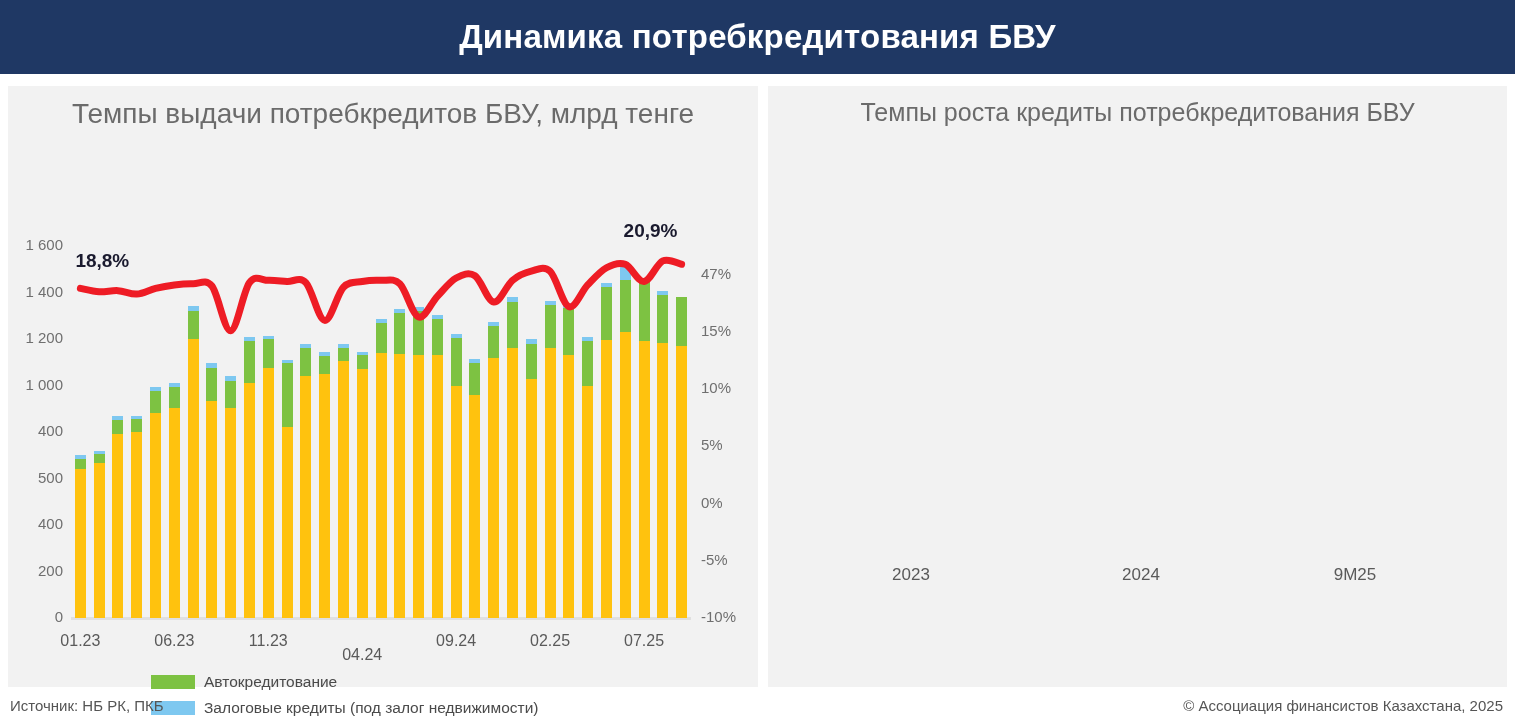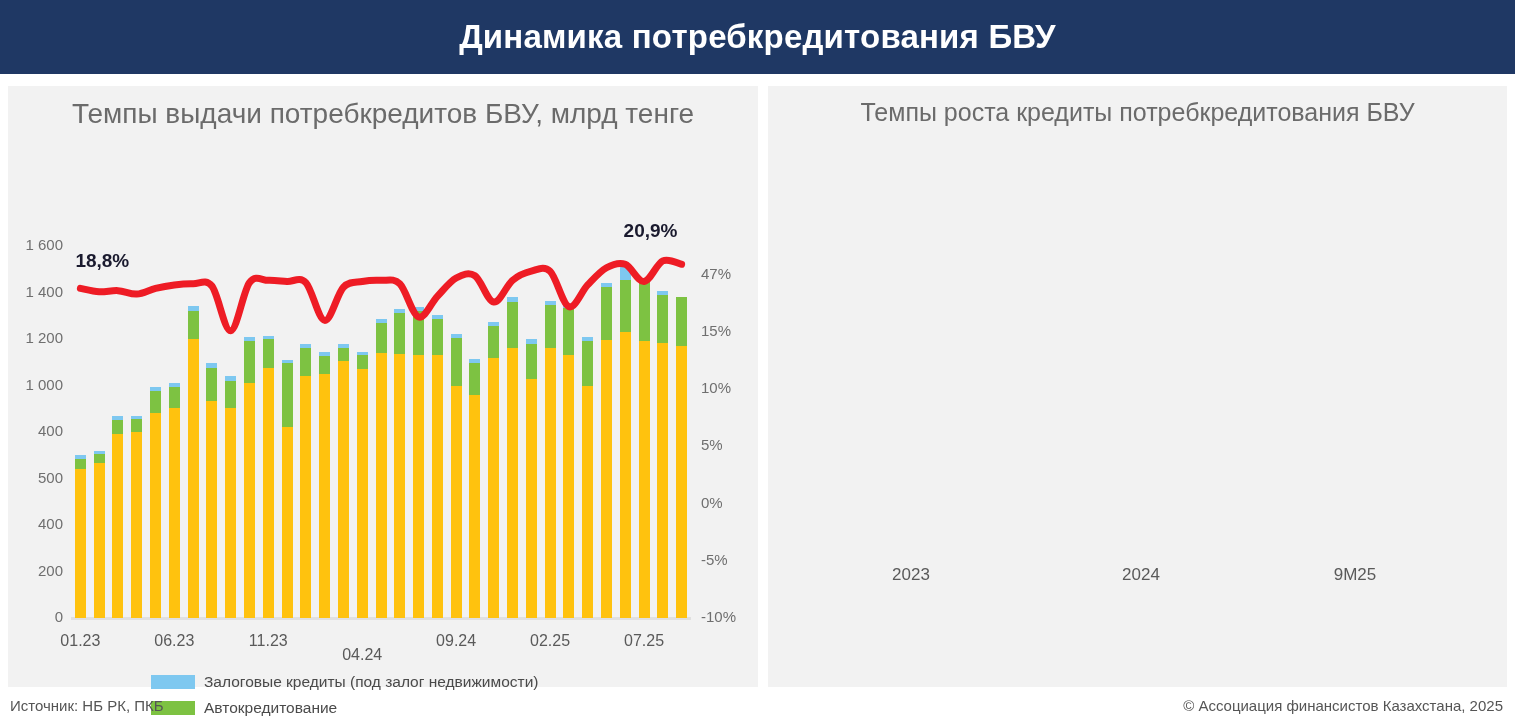--- a/index.html
+++ b/index.html
@@ -300,26 +300,26 @@
         <svg class="line-svg" width="620" height="372">
           <path d="M 9.393939393939394 42.35076923076923 C 12.525252525252526 42.92307692307693, 21.91919191919192 45.40307692307693, 28.181818181818183 45.78461538461539 C 34.44444444444444 46.166153846153854, 40.707070707070706 44.258461538461525, 46.96969696969697 44.639999999999986 C 53.23232323232323 45.02153846153845, 59.4949494949495 48.45538461538461, 65.75757575757576 48.07384615384615 C 72.02020202020202 47.692307692307686, 78.28282828282829 43.87692307692308, 84.54545454545455 42.35076923076923 C 90.8080808080808 40.824615384615385, 97.07070707070707 39.679999999999986, 103.33333333333333 38.91692307692307 C 109.59595959595958 38.15384615384615, 115.85858585858585 37.58153846153849, 122.12121212121212 37.77230769230772 C 128.3838383838384 37.96307692307695, 134.64646464646466 32.23999999999996, 140.90909090909093 40.06153846153842 C 147.1717171717172 47.88307692307688, 153.43434343434345 85.27384615384615, 159.69696969696972 84.70153846153846 C 165.959595959596 84.12923076923077, 172.22222222222223 45.02153846153846, 178.4848484848485 36.627692307692314 C 184.74747474747477 28.233846153846166, 191.010101010101 34.52923076923079, 197.27272727272728 34.33846153846156 C 203.53535353535355 34.147692307692324, 209.79797979797982 35.101538461538446, 216.0606060606061 35.48307692307691 C 222.32323232323236 35.86461538461537, 228.5858585858586 30.14153846153847, 234.84848484848487 36.627692307692314 C 241.11111111111114 43.11384615384616, 247.37373737373738 73.63692307692305, 253.63636363636365 74.39999999999998 C 259.8989898989899 75.1630769230769, 266.16161616161617 47.69230769230773, 272.42424242424244 41.20615384615388 C 278.6868686868687 34.720000000000034, 284.9494949494949 36.62769230769229, 291.2121212121212 35.48307692307691 C 297.47474747474746 34.33846153846152, 303.73737373737373 33.95692307692309, 310 34.33846153846156 C 316.26262626262627 34.72000000000003, 322.52525252525254 31.667692307692334, 328.7878787878788 37.77230769230772 C 335.0505050505051 43.876923076923106, 341.3131313131313 68.86769230769234, 347.57575757575756 70.96615384615387 C 353.83838383838383 73.06461538461541, 360.1010101010101 56.84923076923076, 366.3636363636364 50.3630769230769 C 372.62626262626264 43.87692307692305, 378.88888888888886 35.48307692307689, 385.1515151515151 32.049230769230746 C 391.4141414141414 28.615384615384603, 397.67676767676767 25.7538461538462, 403.93939393939394 29.760000000000048 C 410.2020202020202 33.76615384615389, 416.4646464646465 55.323076923076904, 422.72727272727275 56.08615384615382 C 428.989898989899 56.849230769230736, 435.25252525252523 39.48923076923078, 441.5151515151515 34.33846153846156 C 447.77777777777777 29.187692307692334, 454.04040404040404 26.707692307692326, 460.3030303030303 25.18153846153848 C 466.5656565656566 23.655384615384634, 472.82828282828285 19.26769230769233, 479.0909090909091 25.18153846153848 C 485.3535353535354 31.09538461538463, 491.6161616161616 58.375384615384625, 497.8787878787879 60.66461538461539 C 504.14141414141415 62.95384615384615, 510.4040404040405 45.40307692307692, 516.6666666666667 38.91692307692307 C 522.9292929292931 32.43076923076922, 529.1919191919193 25.18153846153847, 535.4545454545455 21.74769230769232 C 541.7171717171717 18.313846153846168, 547.979797979798 16.02461538461539, 554.2424242424242 18.313846153846157 C 560.5050505050505 20.603076923076923, 566.7676767676767 36.055384615384604, 573.030303030303 35.48307692307691 C 579.2929292929293 34.91076923076921, 585.5555555555557 17.741538461538454, 591.8181818181819 14.879999999999995 C 598.0808080808081 12.018461538461537, 607.4747474747475 17.741538461538465, 610.6060606060606 18.313846153846157" fill="none" stroke="#ee1c25" stroke-width="7" stroke-linecap="round" stroke-linejoin="round"></path>
         </svg>
       </div>
 
     <div class="endlabel" id="left-first-label" style="left: 67.3939px; top: 164.351px;">18,8%</div>
     <div class="endlabel" id="left-last-label" style="left: 615.606px; top: 134px;">20,9%</div>
 
     <div class="legend-left" id="left-legend">
         <div class="legend-row">
+          <span class="swatch sw-green"></span>
+          <span class="legend-label">Автокредитование</span>
+        </div>
+        <div class="legend-row">
           <span class="swatch sw-blue"></span>
           <span class="legend-label">Залоговые кредиты (под залог недвижимости)</span>
-        </div>
-        <div class="legend-row">
-          <span class="swatch sw-green"></span>
-          <span class="legend-label">Автокредитование</span>
         </div>
       </div>
   </div>
 
   <div class="panel panel-right">
     <div class="panel-title">Темпы роста кредиты потребкредитования БВУ</div>
 
     <div id="right-xticks">
         <div class="rxtick" style="width: 120px; left: 83px; top: 479px;">2023</div>
         <div class="rxtick" style="width: 120px; left: 313px; top: 479px;">2024</div>

